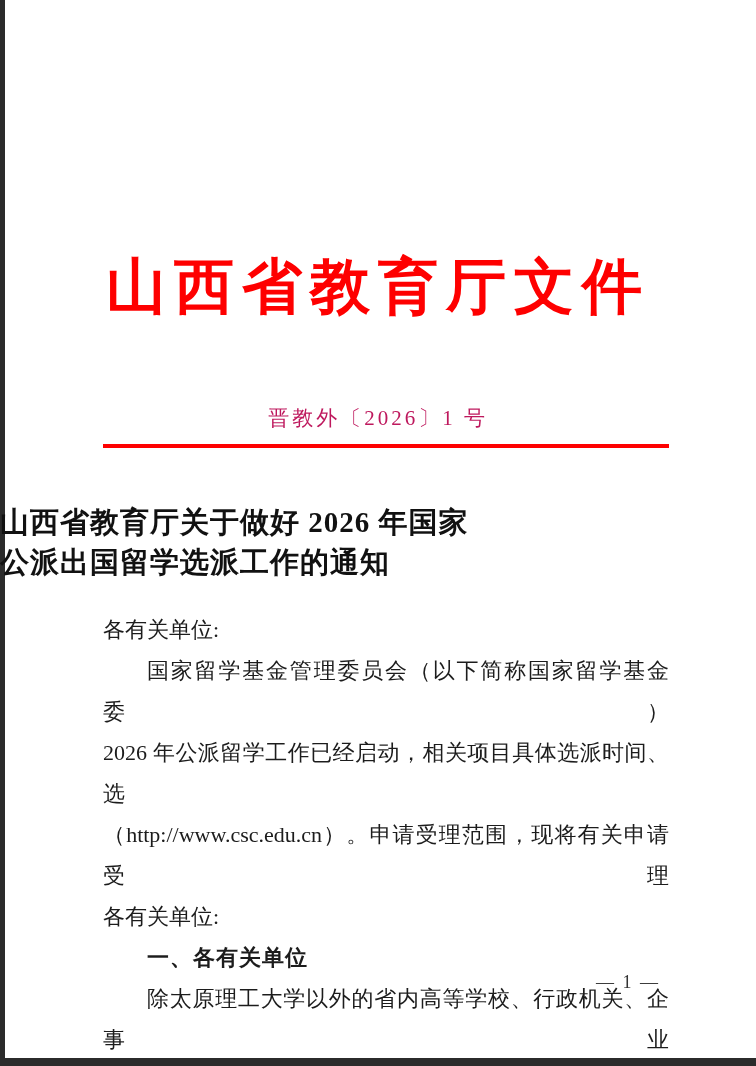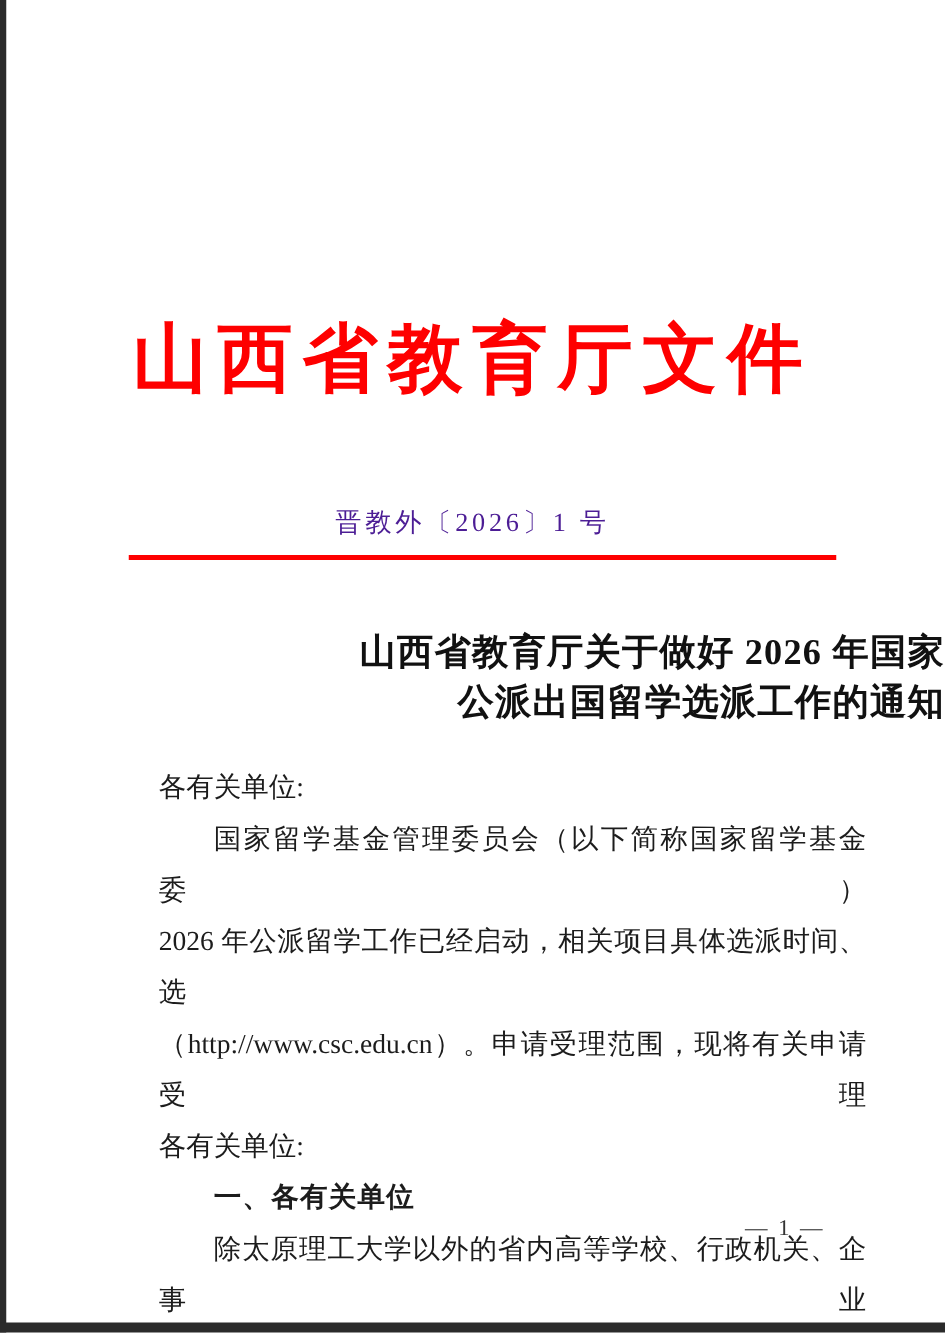--- a/index.html
+++ b/index.html
@@ -43,55 +43,54 @@
   }
   
   .doc-number {
     position: absolute;
     top: 403px; left: 0;
     width: 756px;
     text-align: center;
     font-size: 21px;
     line-height: 30px;
     letter-spacing: 3px;
-    color: #4c1d95;
+    color: #be185d;
   }
   
   .red-rule {
     position: absolute;
     top: 444px; left: 103px;
     width: 566px; height: 4px;
     background: #fe0000;
   }
   
   .doc-title {
     position: absolute;
     top: 502px; left: 0;
     width: 756px;
     margin: 0;
-    text-align: right;
+    text-align: left;
     font-size: 29px;
     line-height: 40px;
     font-weight: bold;
     letter-spacing: 1px;
     color: #111111;
   }
   
   .body-block {
     position: absolute;
     top: 609px; left: 103px;
     width: 566px;
     font-size: 22px;
     line-height: 41px;
     color: #1c1c1c;
   }
   .line {
     width: 100%;
     white-space: nowrap;
-    margin-left: 24px;
   }
   .jfull {
     white-space: normal;
     text-align: justify;
     text-align-last: justify;
     text-justify: inter-character;
   }
   .indent {
     text-indent: 2em;
   }

